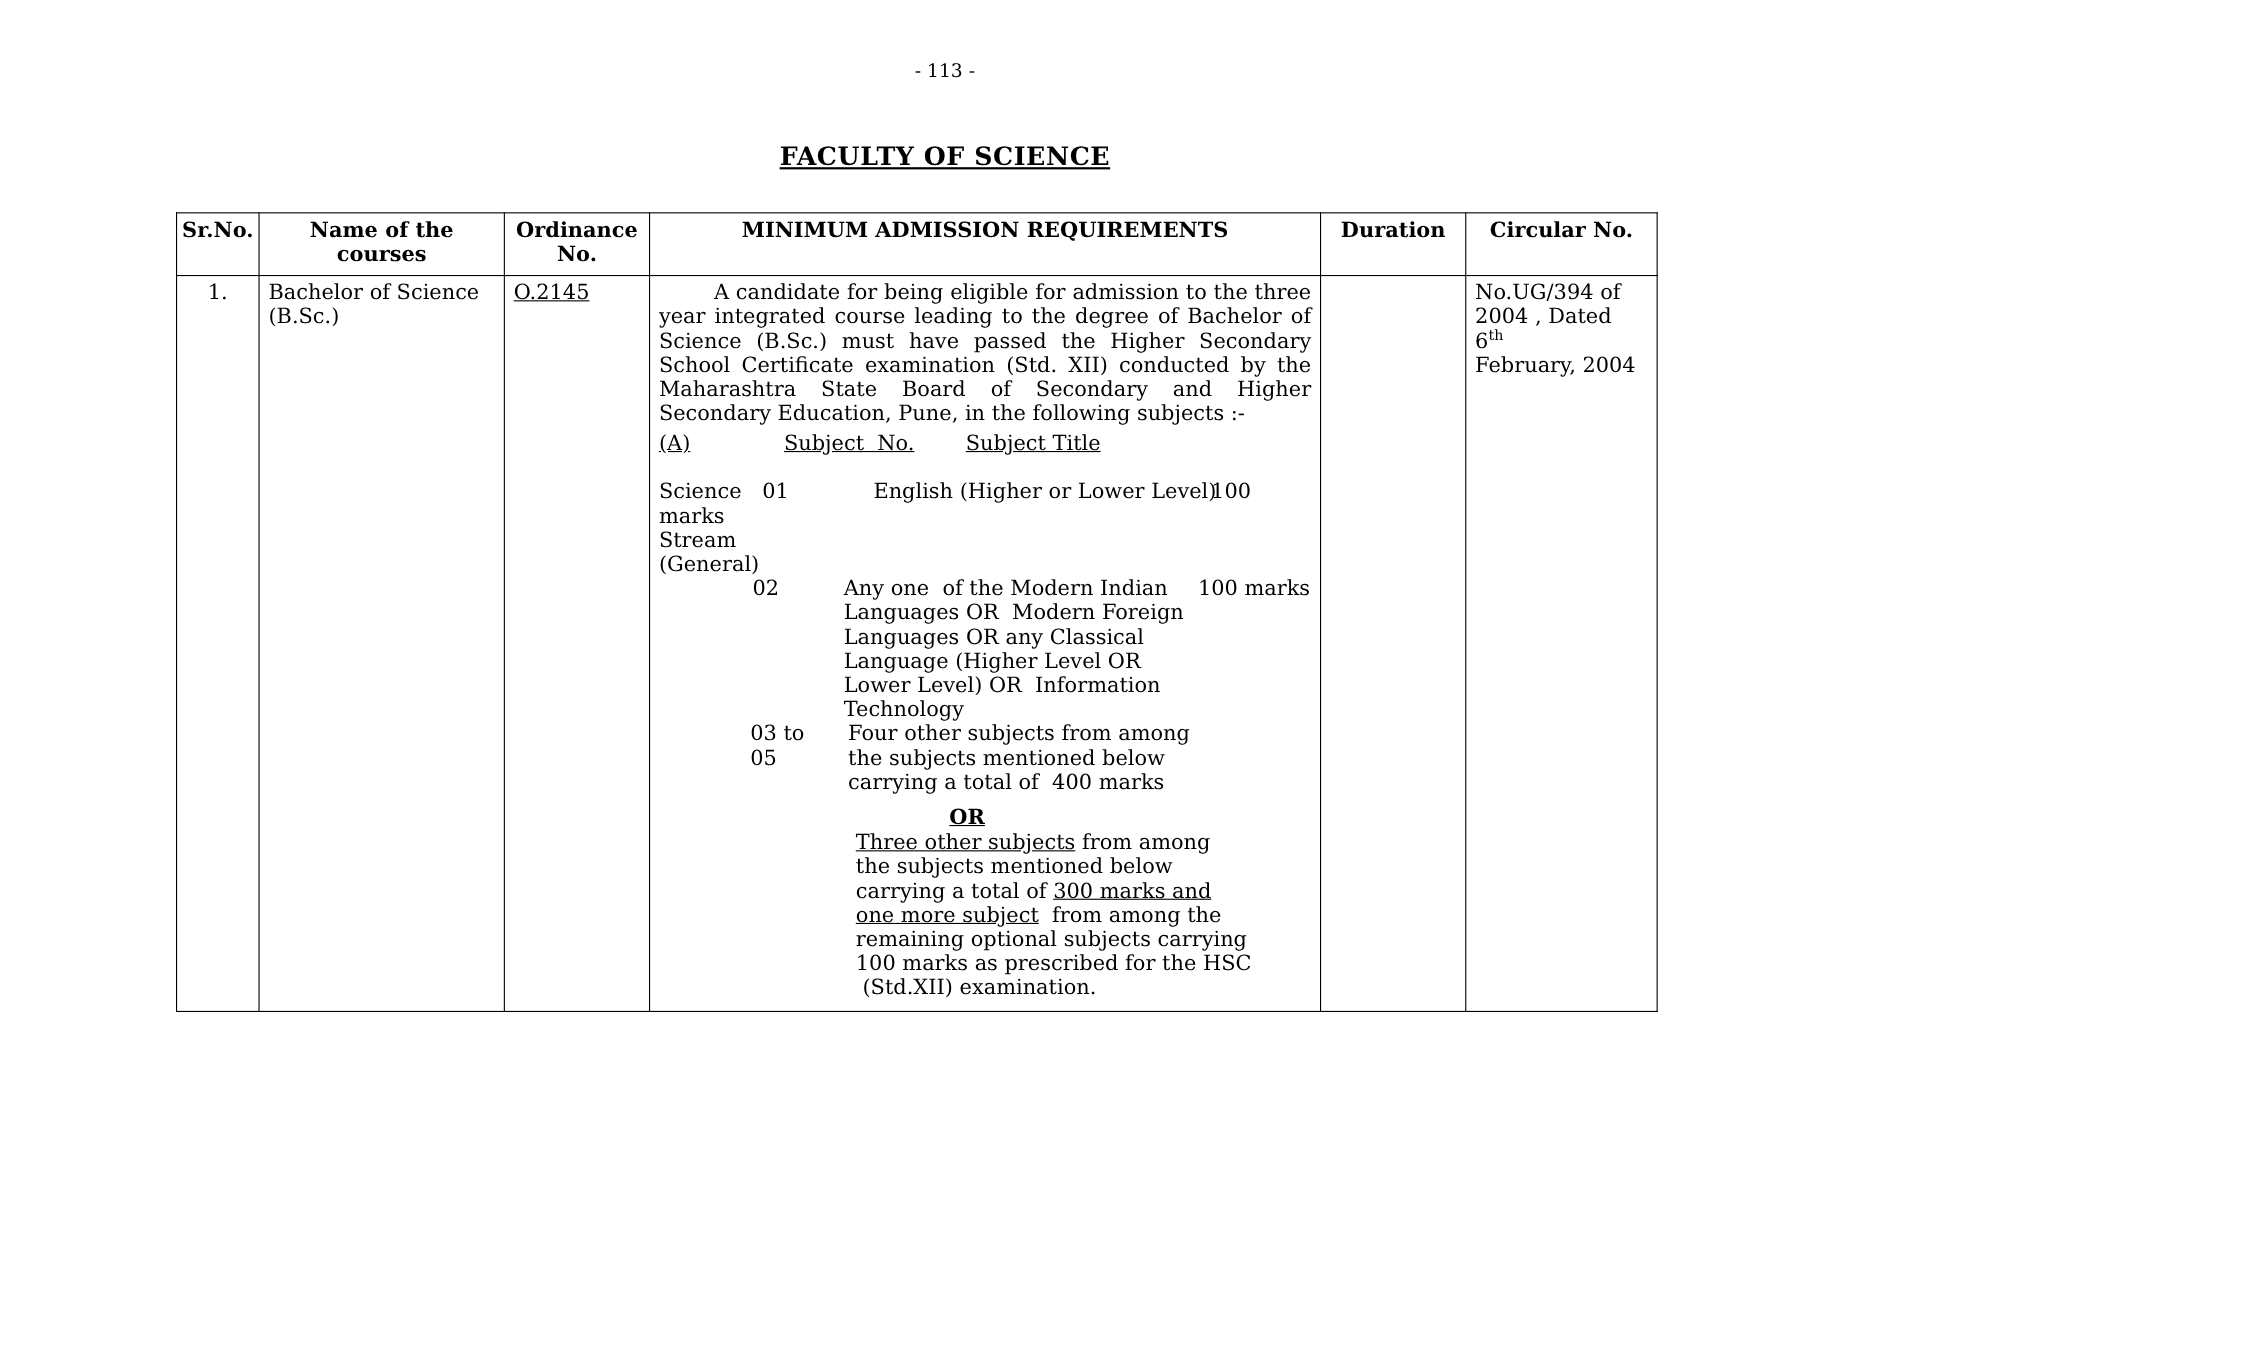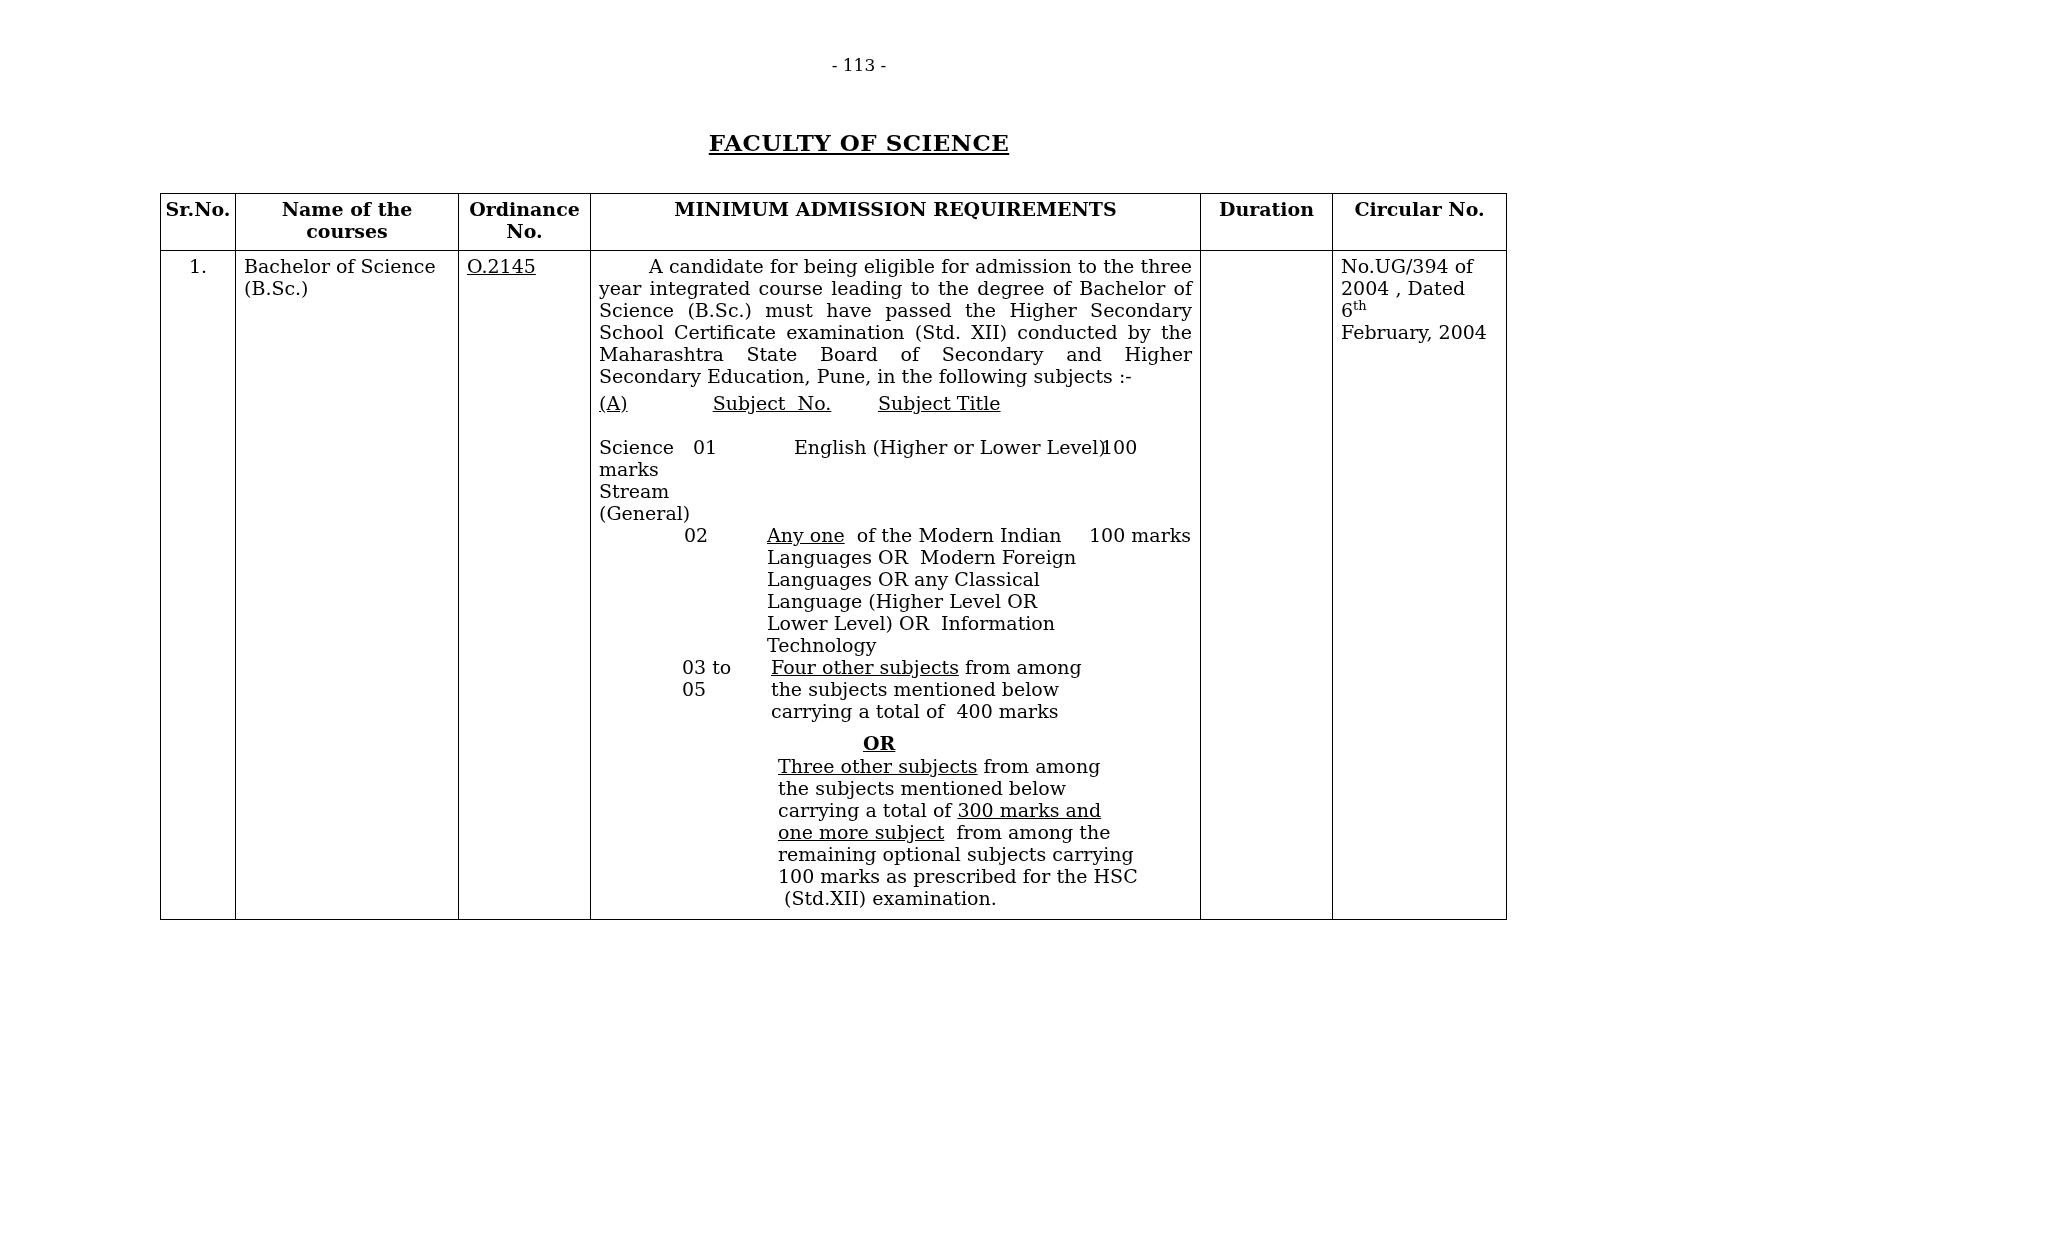--- a/index.html
+++ b/index.html
@@ -109,30 +109,30 @@
             <span class="s2">01</span>
             <span class="s3">English (Higher or Lower Level)</span>
             <span class="s4">100</span>
           </div>
           <div>marks</div>
           <div>Stream</div>
           <div>(General)</div>
 
           <div class="entry e2">
             <span class="eno">02</span>
-            <span class="etext"><span style="text-decoration: underline;">Any one</span><span>  of the Modern Indian</span><br><span>Languages OR  Modern Foreign</span><br><span>Languages OR any Classical</span><br><span>Language (Higher Level OR</span><br><span>Lower Level) OR  Information</span><br><span>Technology</span></span>
+            <span class="etext"><span style="">Any one</span><span>  of the Modern Indian</span><br><span>Languages OR  Modern Foreign</span><br><span>Languages OR any Classical</span><br><span>Language (Higher Level OR</span><br><span>Lower Level) OR  Information</span><br><span>Technology</span></span>
             <span class="emarks">100 marks</span>
           </div>
 
           <div class="entry e3">
             <span class="eno">
               <span>03 to</span><br>
               <span>05</span>
             </span>
-            <span class="etext"><span style="text-decoration: underline;">Four other subjects</span><span> from among</span><br><span>the subjects mentioned below</span><br><span>carrying a total of  400 marks</span></span>
+            <span class="etext"><span style="">Four other subjects</span><span> from among</span><br><span>the subjects mentioned below</span><br><span>carrying a total of  400 marks</span></span>
           </div>
 
           <div class="orline">
             <span class="or u">OR</span>
           </div>
           <div class="orpara"><span style="text-decoration: underline;">Three other subjects</span><span> from among</span><br><span>the subjects mentioned below</span><br><span>carrying a total of </span><span style="text-decoration: underline;">300 marks and</span><br><span style="text-decoration: underline;">one more subject</span><span>  from among the</span><br><span>remaining optional subjects carrying</span><br><span>100 marks as prescribed for the HSC</span><br><span> (Std.XII) examination.</span></div>
         </td>
         <td class="dur"></td>
         <td class="circ"><span>No.UG/394 of</span><br><span>2004 , Dated  6</span><sup>th</sup><br><span>February, 2004</span></td>
       </tr>

